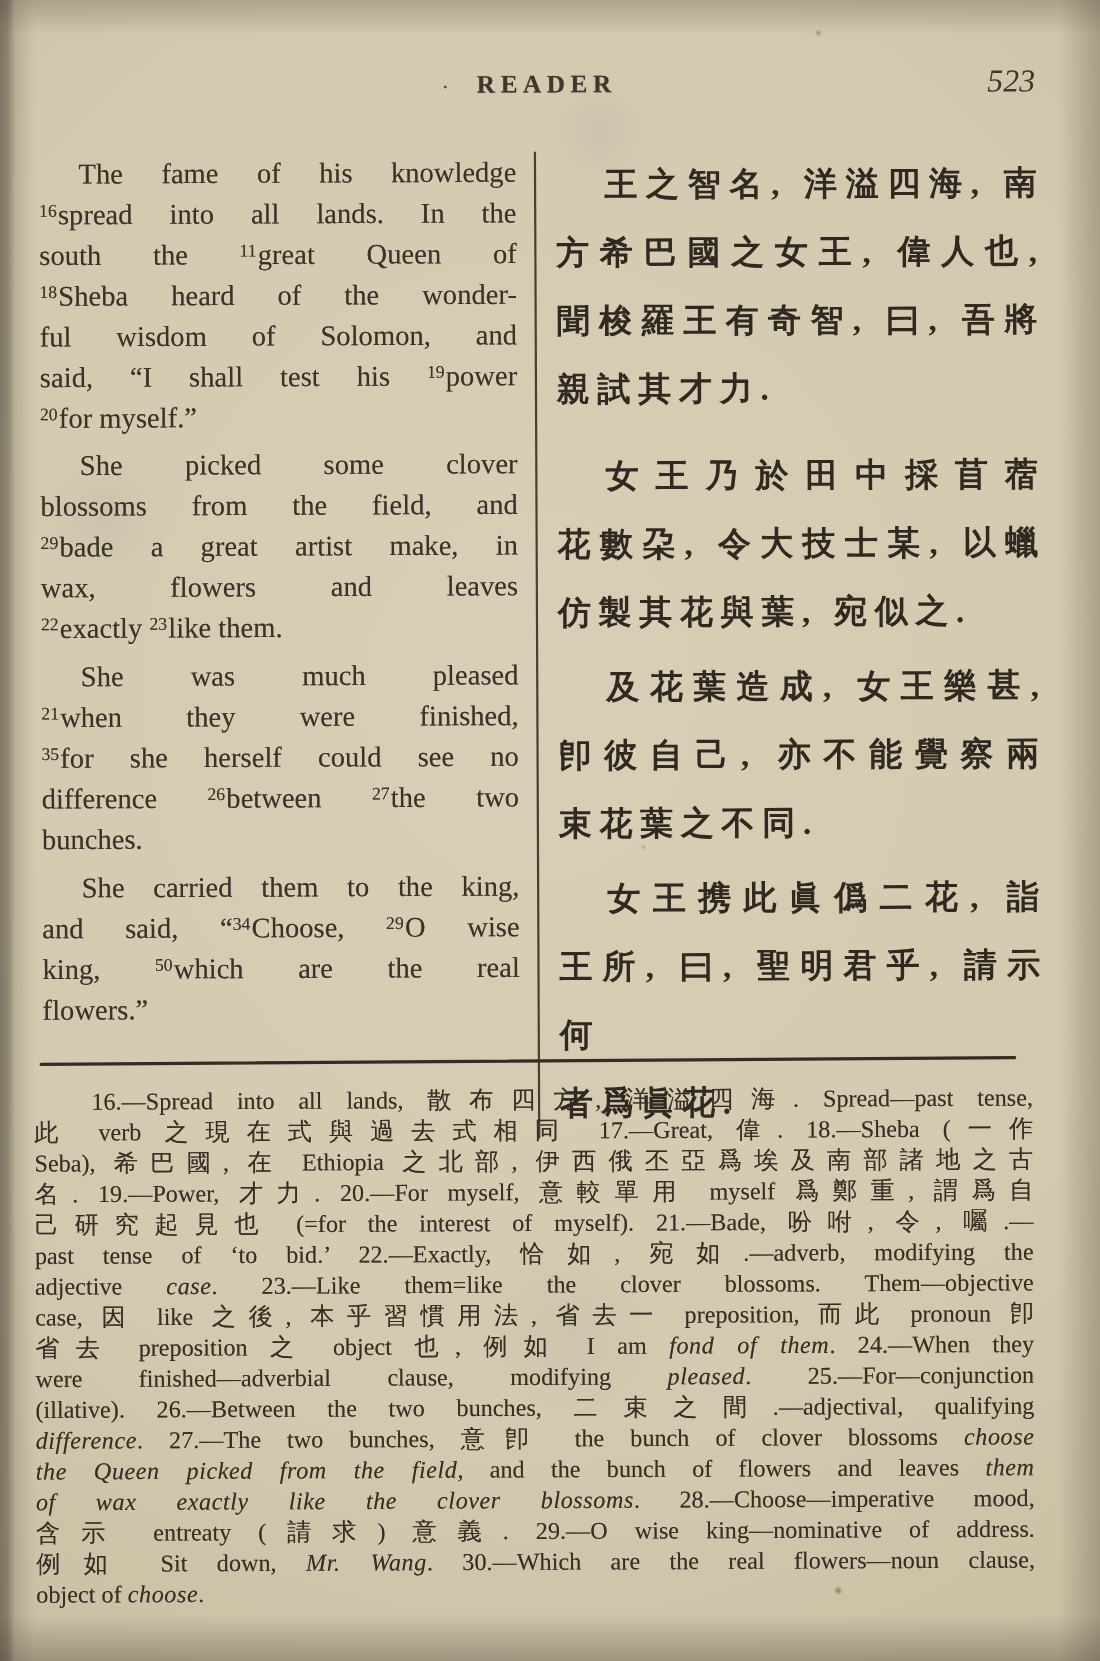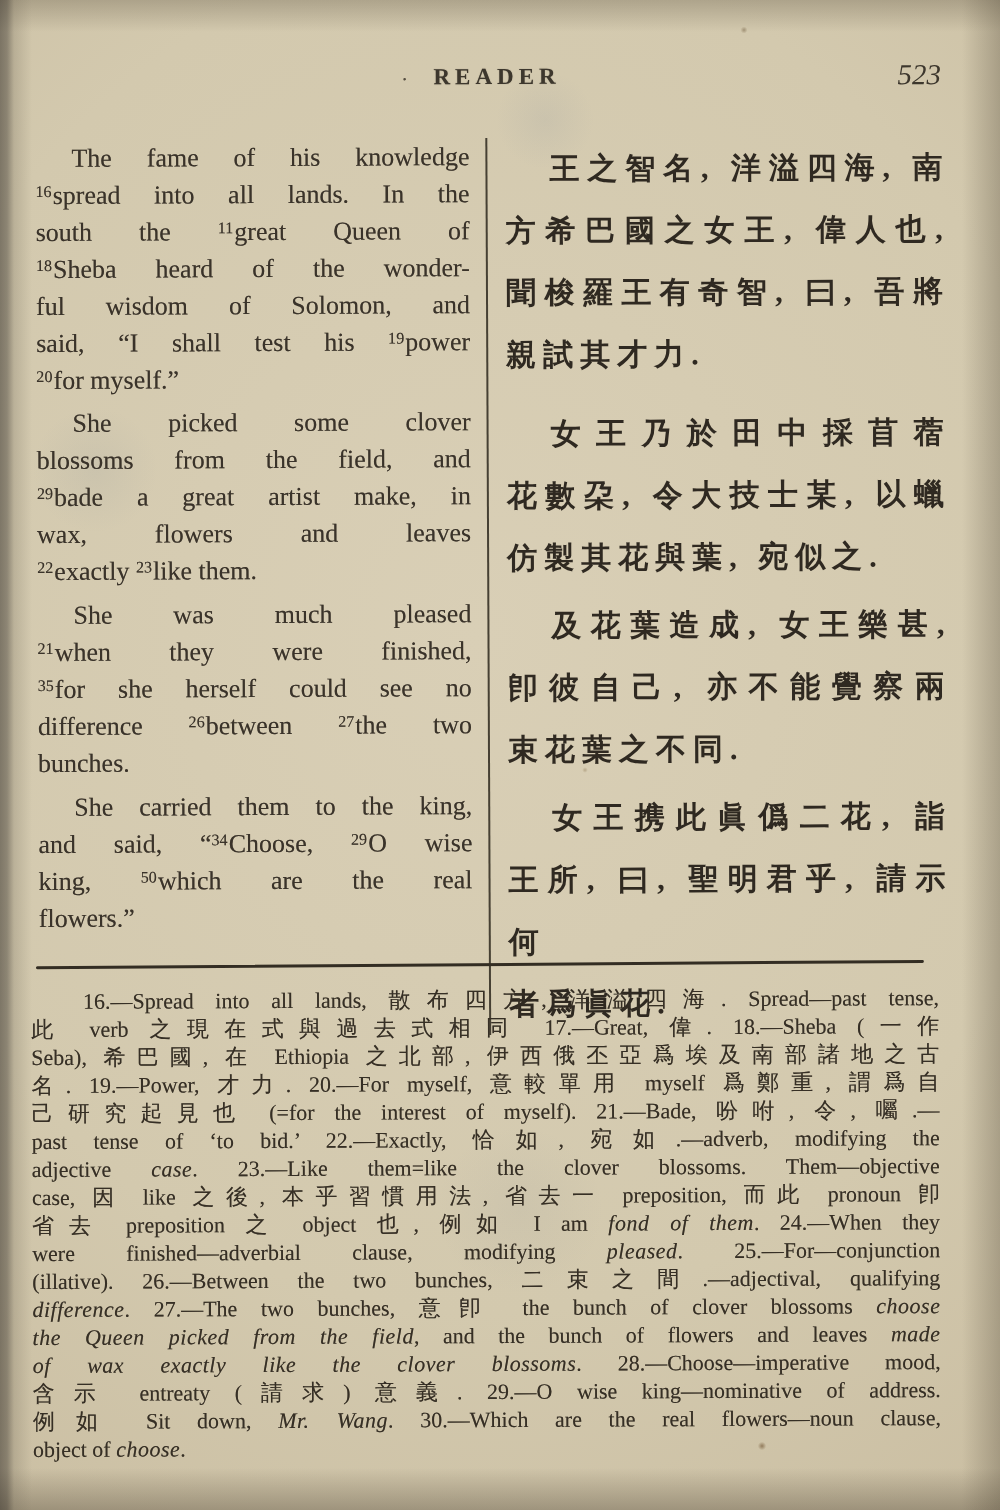--- a/index.html
+++ b/index.html
@@ -146,21 +146,21 @@
         <div class="fn-ln">Seba), 希巴國, 在 Ethiopia 之北部, 伊西俄丕亞爲埃及南部諸地之古</div>
         <div class="fn-ln">名.  19.—Power, 才力.  20.—For myself, 意較單用 myself 爲鄭重, 謂爲自</div>
         <div class="fn-ln">己研究起見也 (=for the interest of myself).  21.—Bade, 吩咐, 令, 囑.—</div>
         <div class="fn-ln">past tense of ‘to bid.’  22.—Exactly, 恰如, 宛如.—adverb, modifying the</div>
         <div class="fn-ln">adjective <i>case</i>.  23.—Like them=like the clover blossoms. Them—objective</div>
         <div class="fn-ln">case, 因 like 之後, 本乎習慣用法, 省去一 preposition, 而此 pronoun 卽</div>
         <div class="fn-ln">省去 preposition 之 object 也, 例如 I am <i>fond of them</i>.  24.—When they</div>
         <div class="fn-ln">were finished—adverbial clause, modifying <i>pleased</i>.  25.—For—conjunction</div>
         <div class="fn-ln">(illative).  26.—Between the two bunches, 二束之間.—adjectival, qualifying</div>
         <div class="fn-ln"><i>difference</i>.  27.—The two bunches, 意卽 the bunch of clover blossoms <i>choose</i></div>
-        <div class="fn-ln"><i>the Queen picked from the field</i>, and the bunch of flowers and leaves <i>made</i></div>
+        <div class="fn-ln"><i>the Queen picked from the field</i>, and the bunch of flowers and leaves <i>them</i></div>
         <div class="fn-ln"><i>of wax exactly like the clover blossoms</i>.  28.—Choose—imperative mood,</div>
         <div class="fn-ln">含示 entreaty (請求) 意義.  29.—O wise king—nominative of address.</div>
         <div class="fn-ln">例如 Sit down, <i>Mr. Wang</i>.  30.—Which are the real flowers—noun clause,</div>
         <div class="fn-ln last">object of <i>choose</i>.</div>
       </div>
 
   </div>
 </div>
 
 </body></html>

